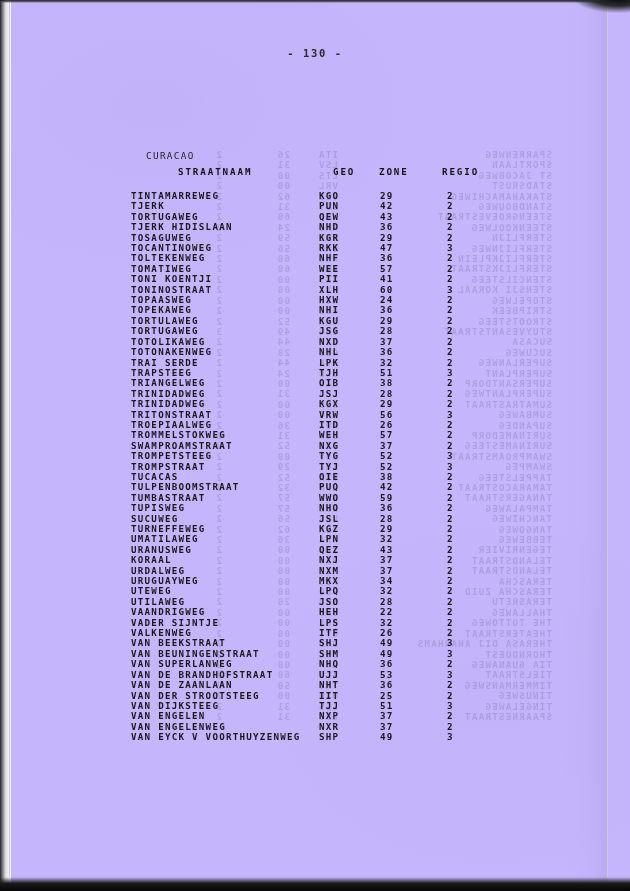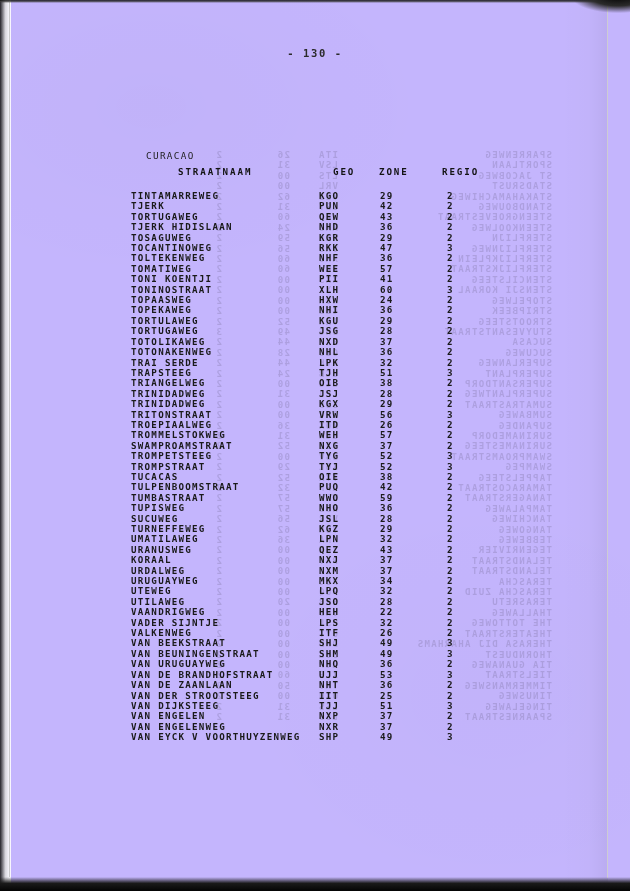--- a/index.html
+++ b/index.html
@@ -819,21 +819,21 @@
             <span class="c-zone">49</span>
             <span class="c-regio">3</span>
           </div>
           <div class="row">
             <span class="c-name">VAN BEUNINGENSTRAAT</span>
             <span class="c-geo">SHM</span>
             <span class="c-zone">49</span>
             <span class="c-regio">3</span>
           </div>
           <div class="row">
-            <span class="c-name">VAN URUGUAYWEG</span>
+            <span class="c-name">VAN SUPERLANWEG</span>
             <span class="c-geo">NHQ</span>
             <span class="c-zone">36</span>
             <span class="c-regio">2</span>
           </div>
           <div class="row">
             <span class="c-name">VAN DE BRANDHOFSTRAAT</span>
             <span class="c-geo">UJJ</span>
             <span class="c-zone">53</span>
             <span class="c-regio">3</span>
           </div>

